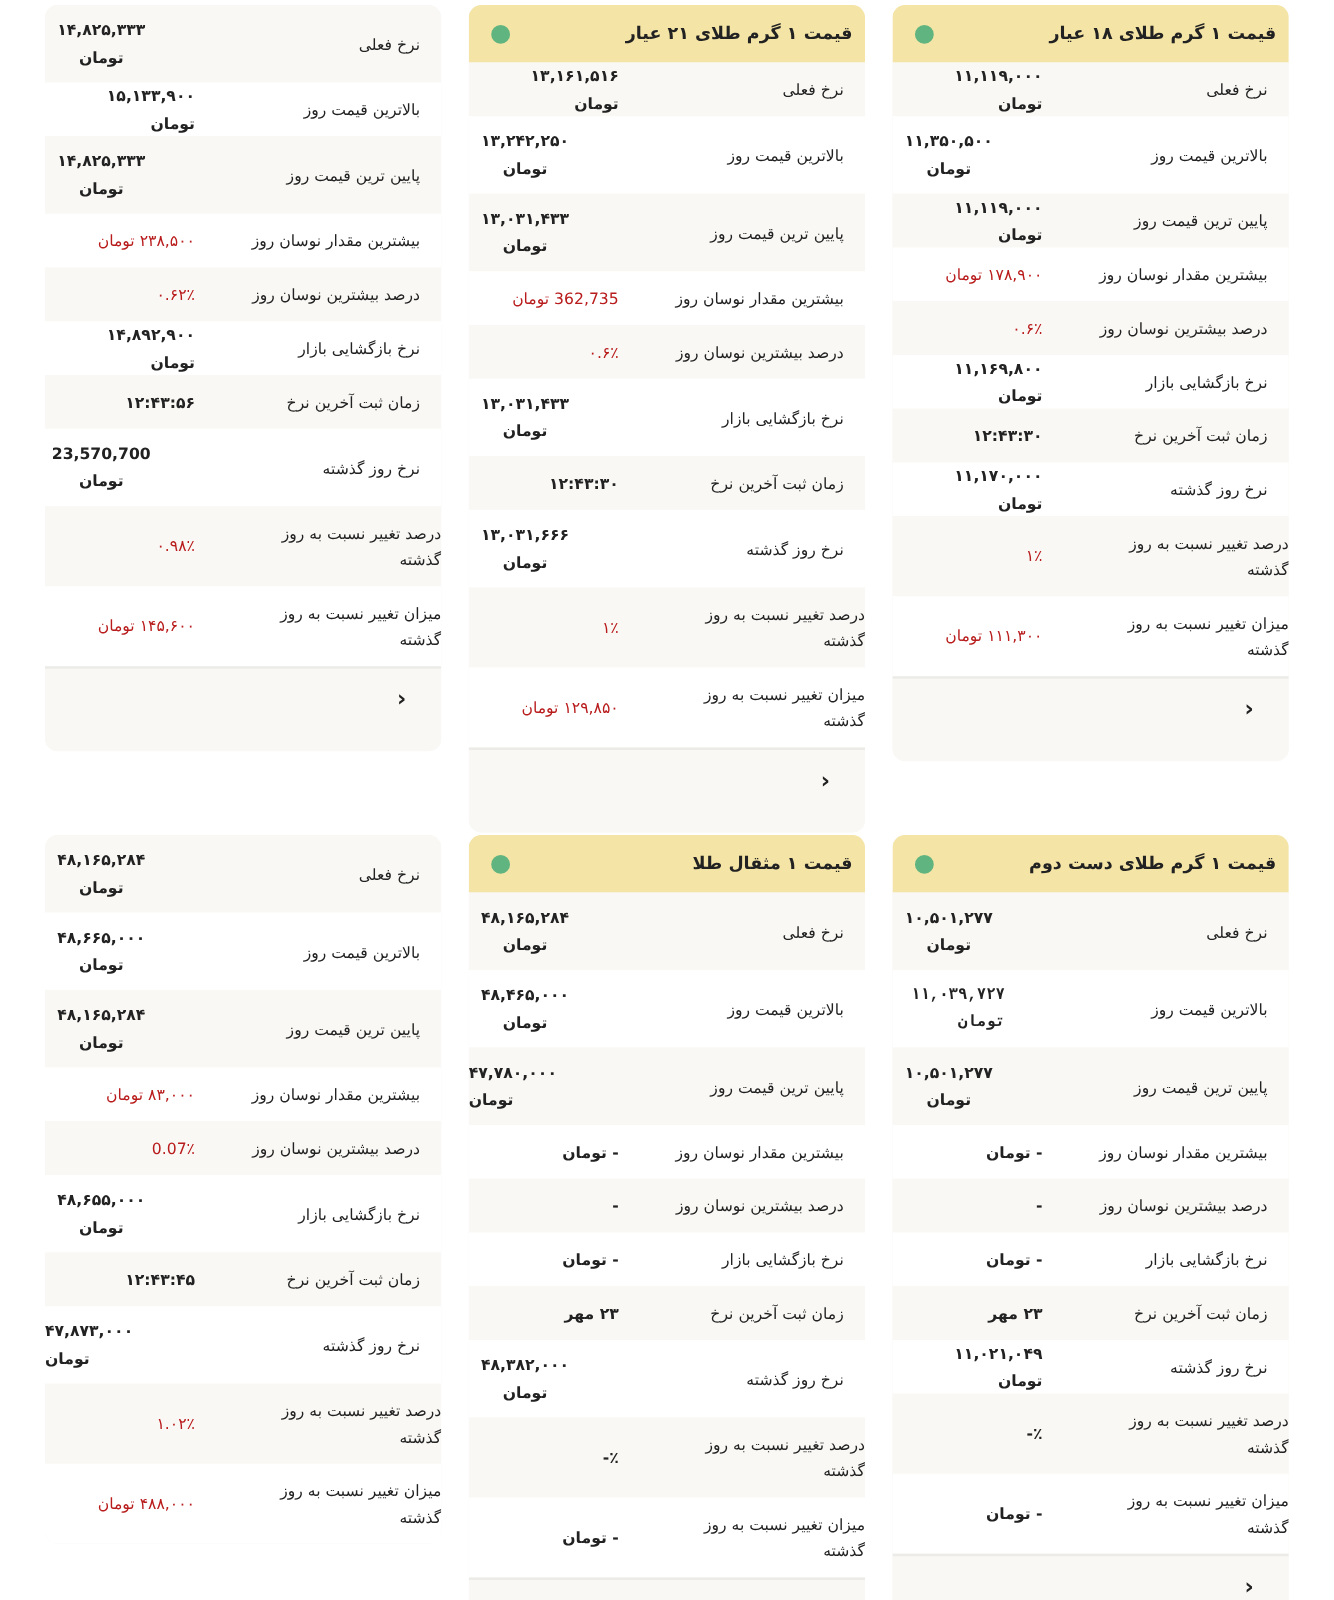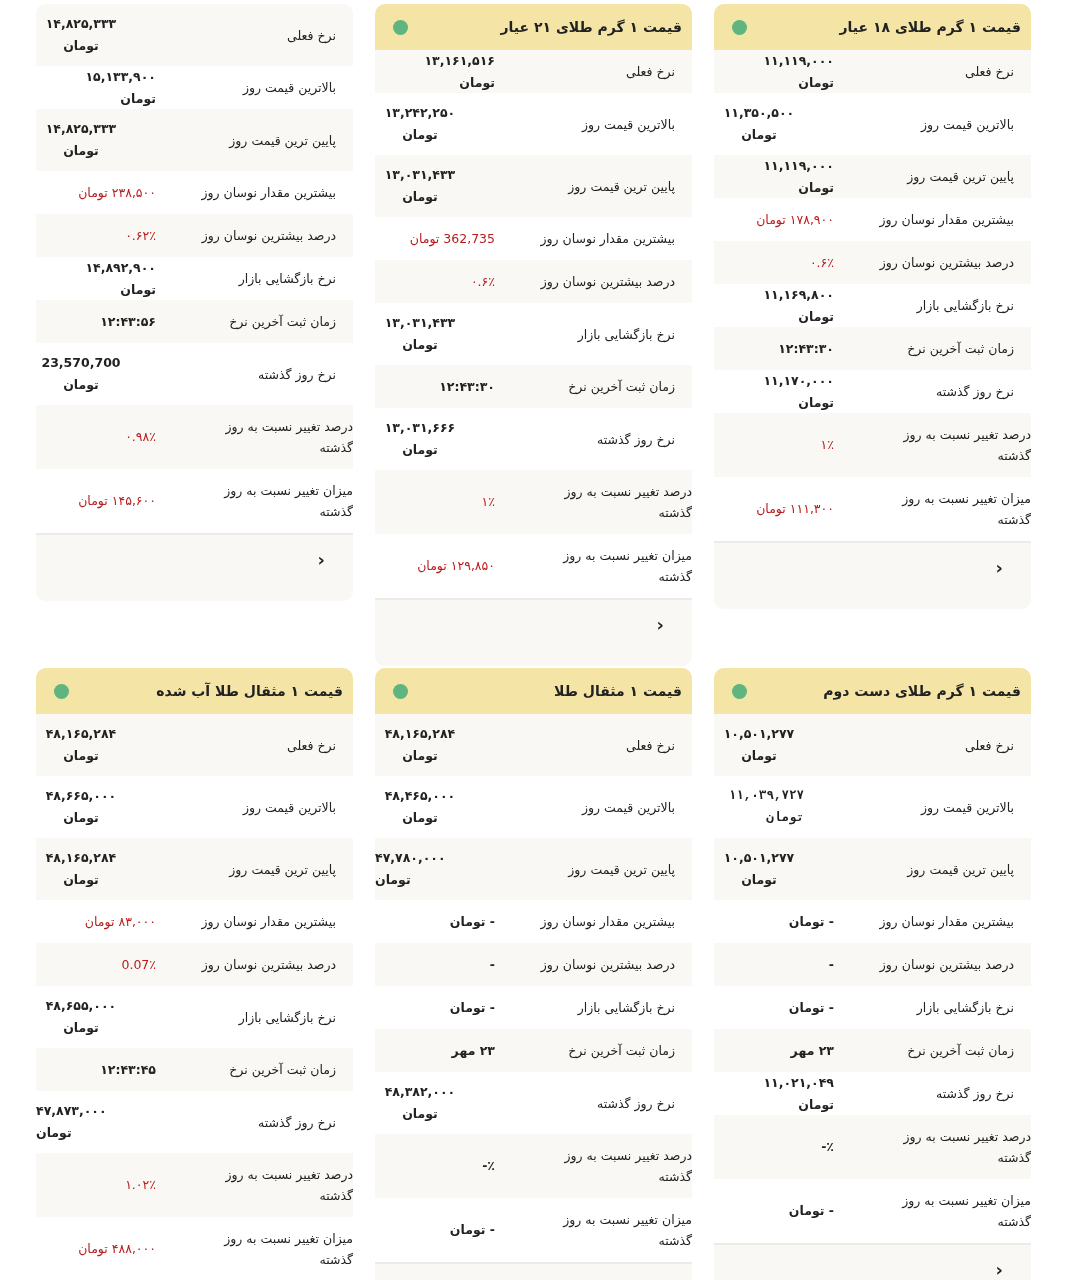--- a/index.html
+++ b/index.html
@@ -268,24 +268,20 @@
         <div class="row" style="height: 64px;">
           <span class="row-label wrap" style="max-width: 150px; padding-right: 0px;">میزان تغییر نسبت به روز گذشته</span>
           <span class="row-value pad">- تومان</span>
         </div>
       </div>
       <div class="card-footer">
         <span class="chev">‹</span>
       </div>
     </div>
     <div class="card" style="left: 36px; top: 668px;">
-      <div class="card-header">
-        <span class="card-title">قیمت ۱ مثقال طلا آب شده</span>
-        <span class="status-dot"></span>
-      </div>
       <div>
         <div class="row" style="height: 62px;">
           <span class="row-label">نرخ فعلی</span>
           <span class="row-value" style="width: 90px; text-align: center;">۴۸,۱۶۵,۲۸۴ تومان</span>
         </div>
         <div class="row" style="height: 62px;">
           <span class="row-label">بالاترین قیمت روز</span>
           <span class="row-value" style="width: 90px; text-align: center;">۴۸,۶۶۵,۰۰۰ تومان</span>
         </div>
         <div class="row" style="height: 62px;">

